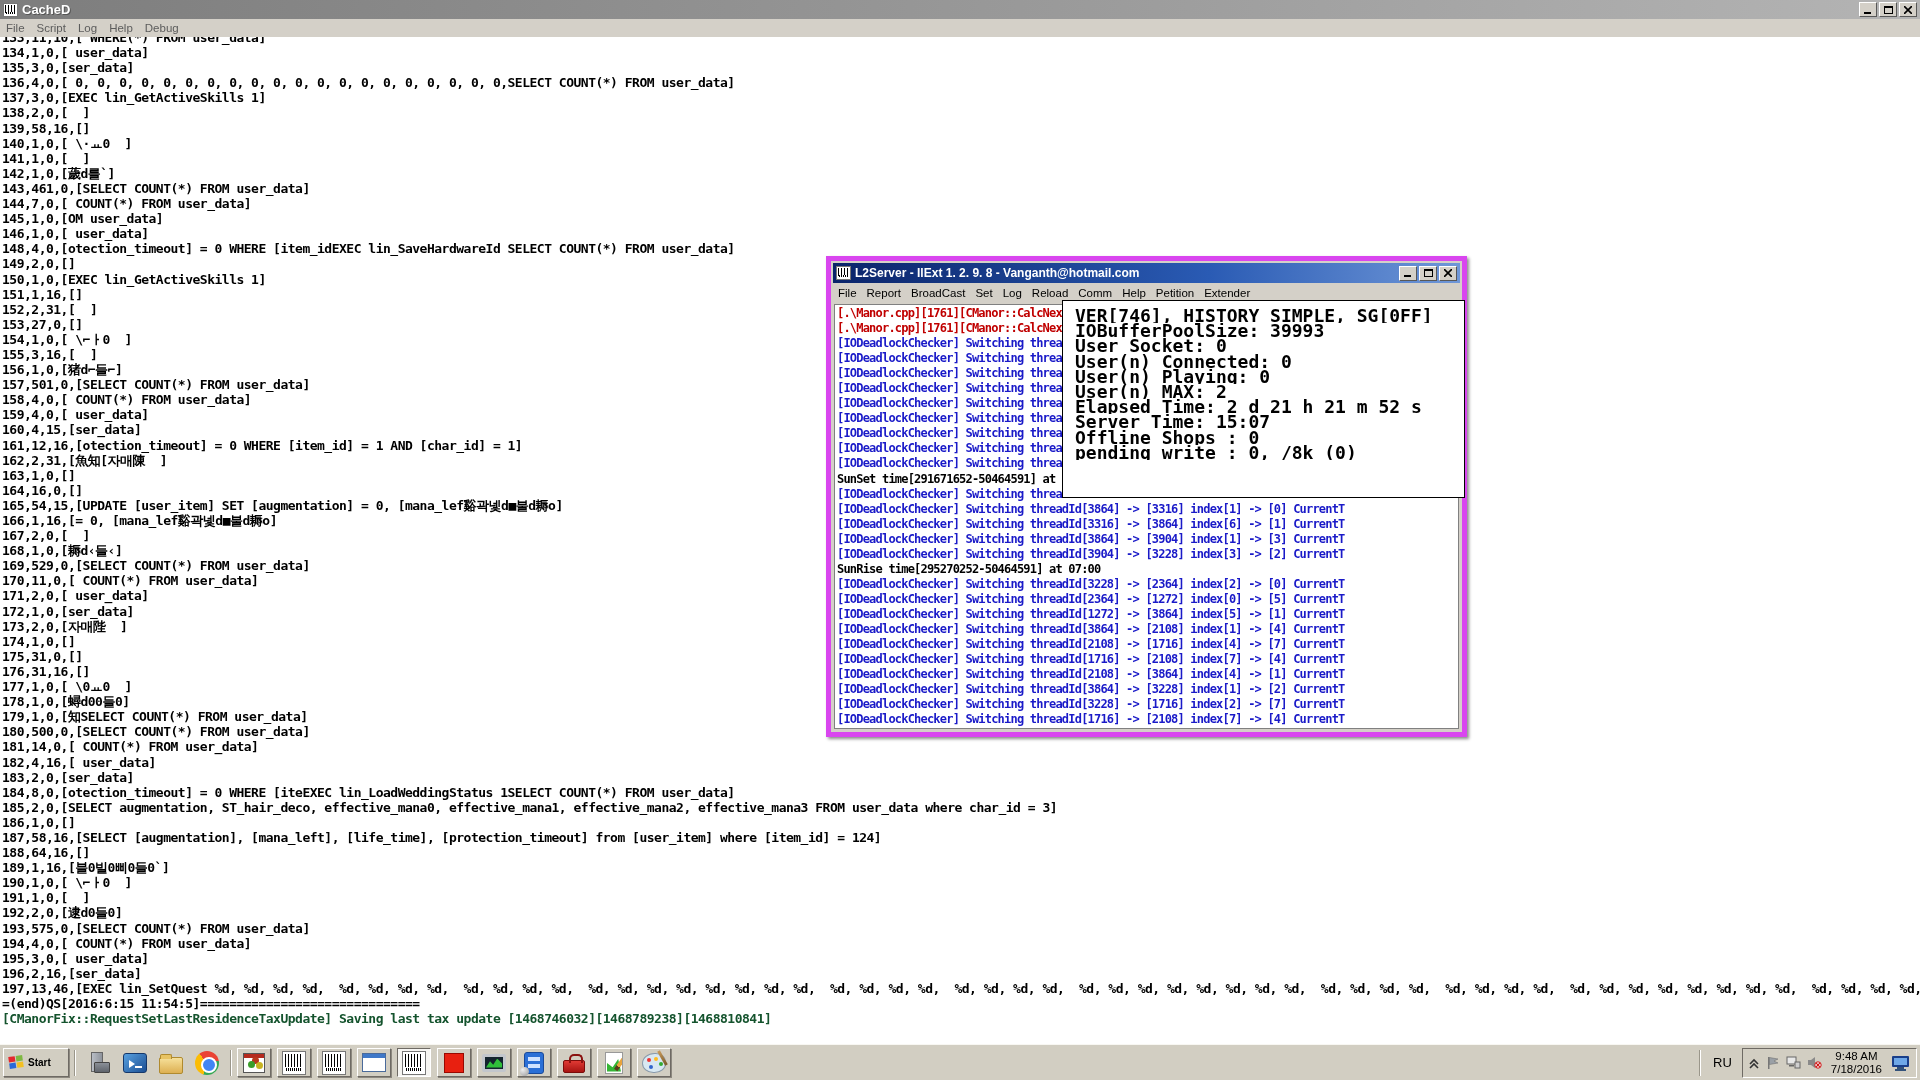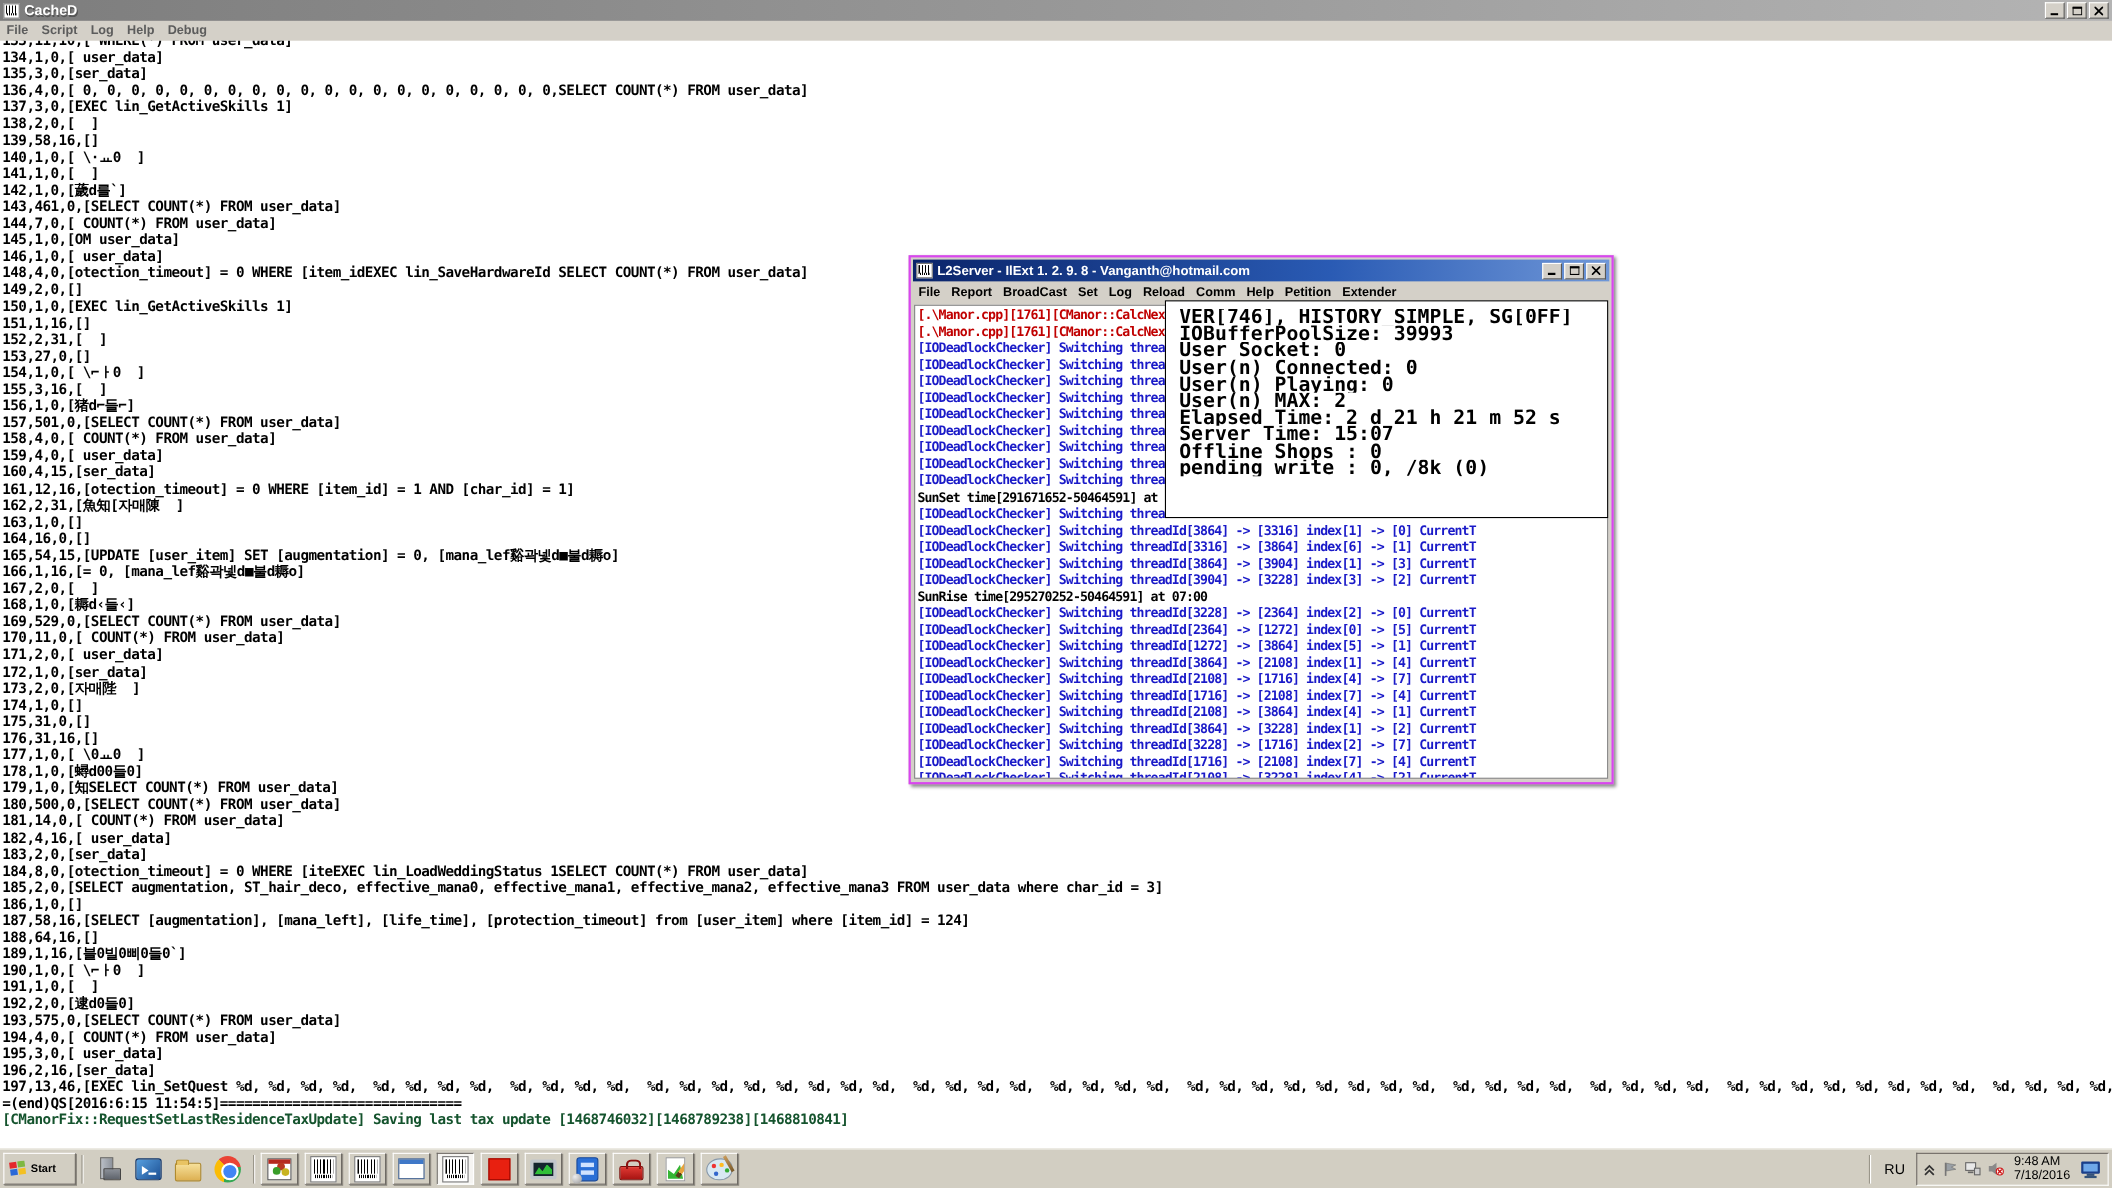--- a/index.html
+++ b/index.html
@@ -25,33 +25,33 @@
 
   .barcode-mini { width:15px; height:14px; background:#fff; border:1px solid #777; position:relative; }
   .barcode-mini::before { content:""; position:absolute; left:1px; right:1px; top:1px; height:8px;
       background:repeating-linear-gradient(90deg,#000 0 1px,#fff 1px 3px); }
   .barcode-mini::after { content:""; position:absolute; left:2px; right:2px; bottom:2px; height:2px;
       background:repeating-linear-gradient(90deg,#000 0 1px,#fff 1px 2px); }
 
   .menubar { height:18px; display:flex; align-items:center; background:#d4d0c8; }
   .menubar.cached { font-size:11.5px; color:#5c5c5c; }
   .menubar.l2 { font-size:11.5px; color:#000; height:19px; }
-  .menu-item { padding:0 6px; white-space:nowrap;font-weight:bold; }
+  .menu-item { padding:0 6px; white-space:nowrap; }
   .menubar.l2 .menu-item { padding:0 5px; }
 
   .client-cached { position:absolute; left:0; right:0; top:37px; bottom:0; background:#fff; overflow:hidden; }
   .cached-lines { position:absolute; left:2px; top:-7px; right:0; }
   .cline { font-family:"DejaVu Sans Mono",monospace; font-weight:bold; font-size:13px;
            letter-spacing:-0.5px; height:15.1px; line-height:15.1px; white-space:pre;
            overflow:hidden; color:#000; }
   .c-blue { color:#14532d; }
 
   
-  .win-l2 { position:absolute; left:826px; top:232px; width:641px; height:481px;
-            background:#d4d0c8; border:2px solid #d946ef; box-shadow:2px 2px 3px rgba(0,0,0,.45);
+  .win-l2 { position:absolute; left:826px; top:256px; width:641px; height:481px;
+            background:#d4d0c8; border:5px solid #d946ef; box-shadow:2px 2px 3px rgba(0,0,0,.45);
             padding:2px; }
   .client-l2 { position:absolute; left:3px; right:3px; top:43px; bottom:3px; background:#fff;
                overflow:visible; border:1px solid #808080; }
   .l2-lines { position:absolute; left:2px; top:1px; right:0; z-index:1; overflow:hidden; bottom:0; }
   .lline { font-family:"DejaVu Sans Mono",monospace; font-weight:bold; font-size:12px;
            letter-spacing:-0.8px; height:15.05px; line-height:15.05px; white-space:pre;
            overflow:hidden; color:#000; }
   .lc-red { color:#c00000; }
   .lc-blue { color:#1a1ac8; }
   .overlay { position:absolute; left:227px; top:-5px; width:403px; height:198px; background:#fff;
@@ -134,21 +134,21 @@
   .i-palette::before { content:""; position:absolute; left:4px; top:4px; width:4px; height:4px;
       border-radius:50%; background:#e33; box-shadow:7px -1px 0 #fb2, 12px 4px 0 #3a3, 2px 7px 0 #36c; }
   .i-palette::after { content:""; position:absolute; right:1px; top:-4px; width:3px; height:16px;
       background:linear-gradient(#c89a5a,#7a5a2a); transform:rotate(-30deg); }
 
   
   .tray-wrap { margin-left:auto; display:flex; align-items:center; gap:4px; }
   .lang { font-size:13px; color:#000; padding:0 6px; }
   .tray { display:flex; align-items:center; height:30px; padding:0 5px; gap:6px;
           border:1px solid; border-color:#6e6a64 #fff #fff #6e6a64; }
-  .clock { text-align:left; font-size:11.5px; color:#000; line-height:13px; padding:0 3px; }
+  .clock { text-align:center; font-size:11.5px; color:#000; line-height:13px; padding:0 3px; }
   .tray svg { display:block; }
 </style>
 </head>
 <body>
 
 <div class="screen">
 
   <div class="win-cached">
     <div class="tb-cached">
       <div class="barcode-mini"></div>

